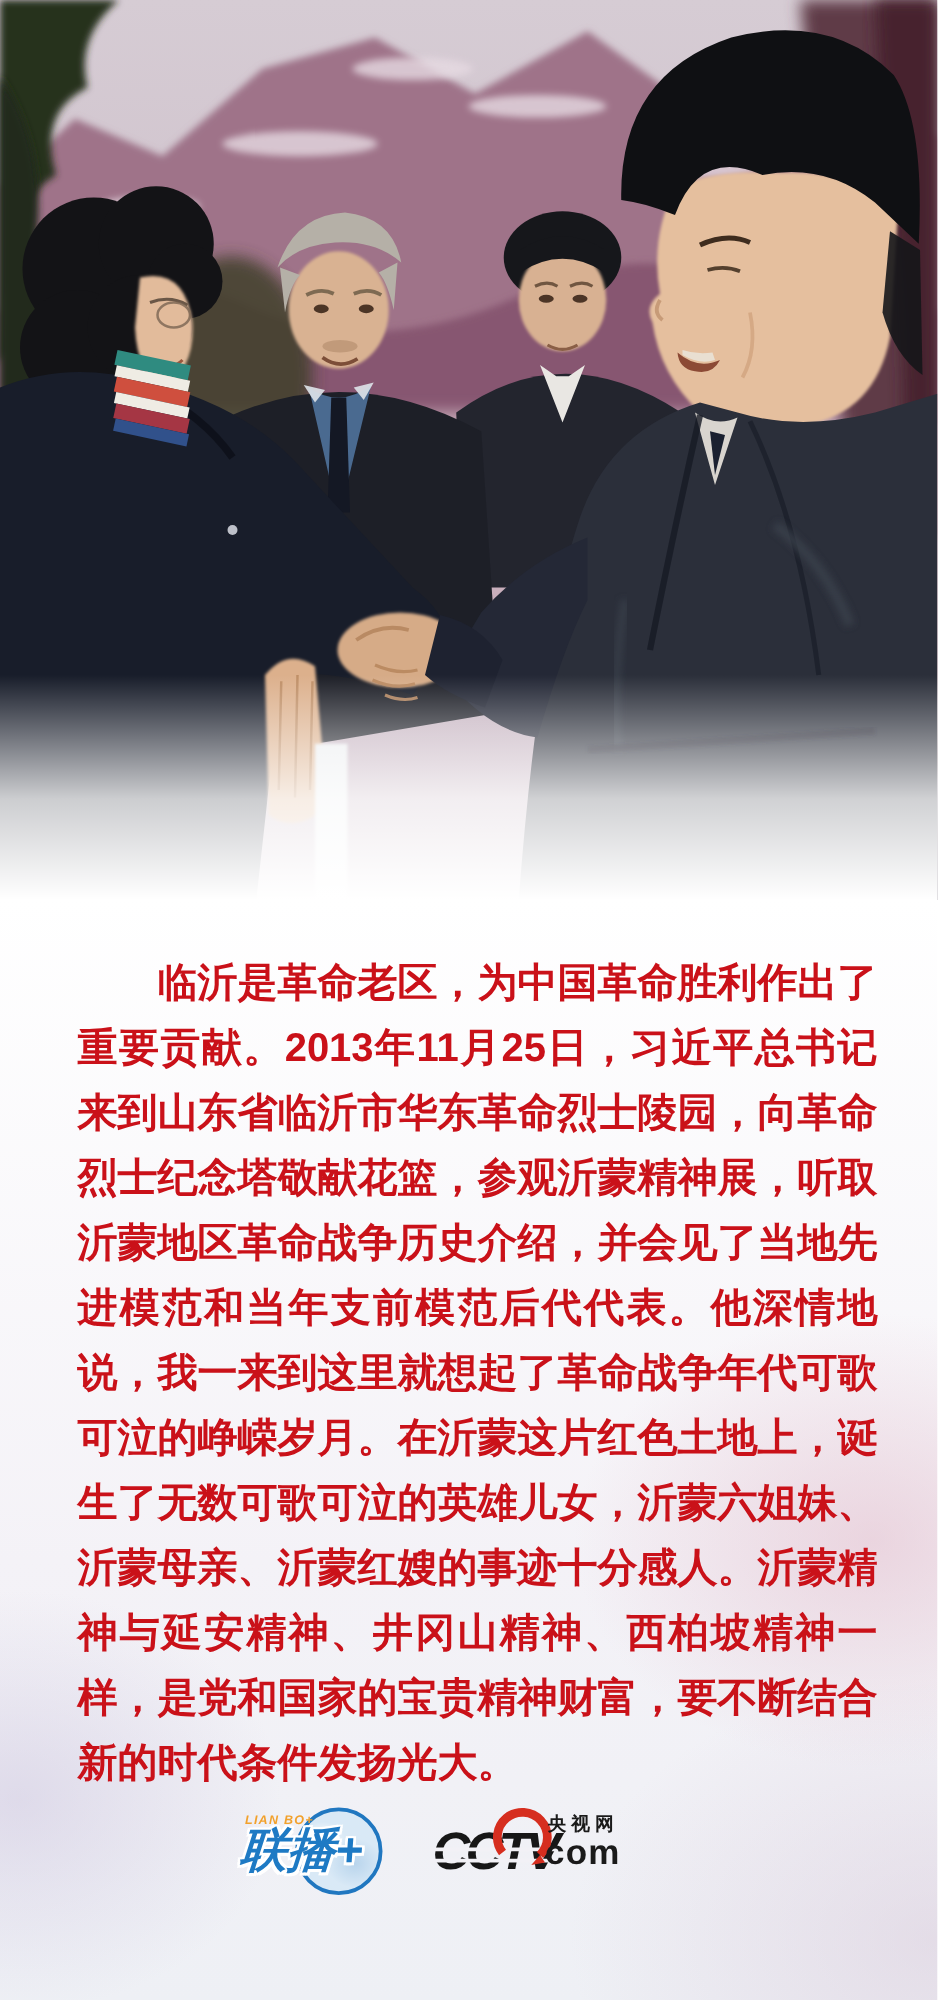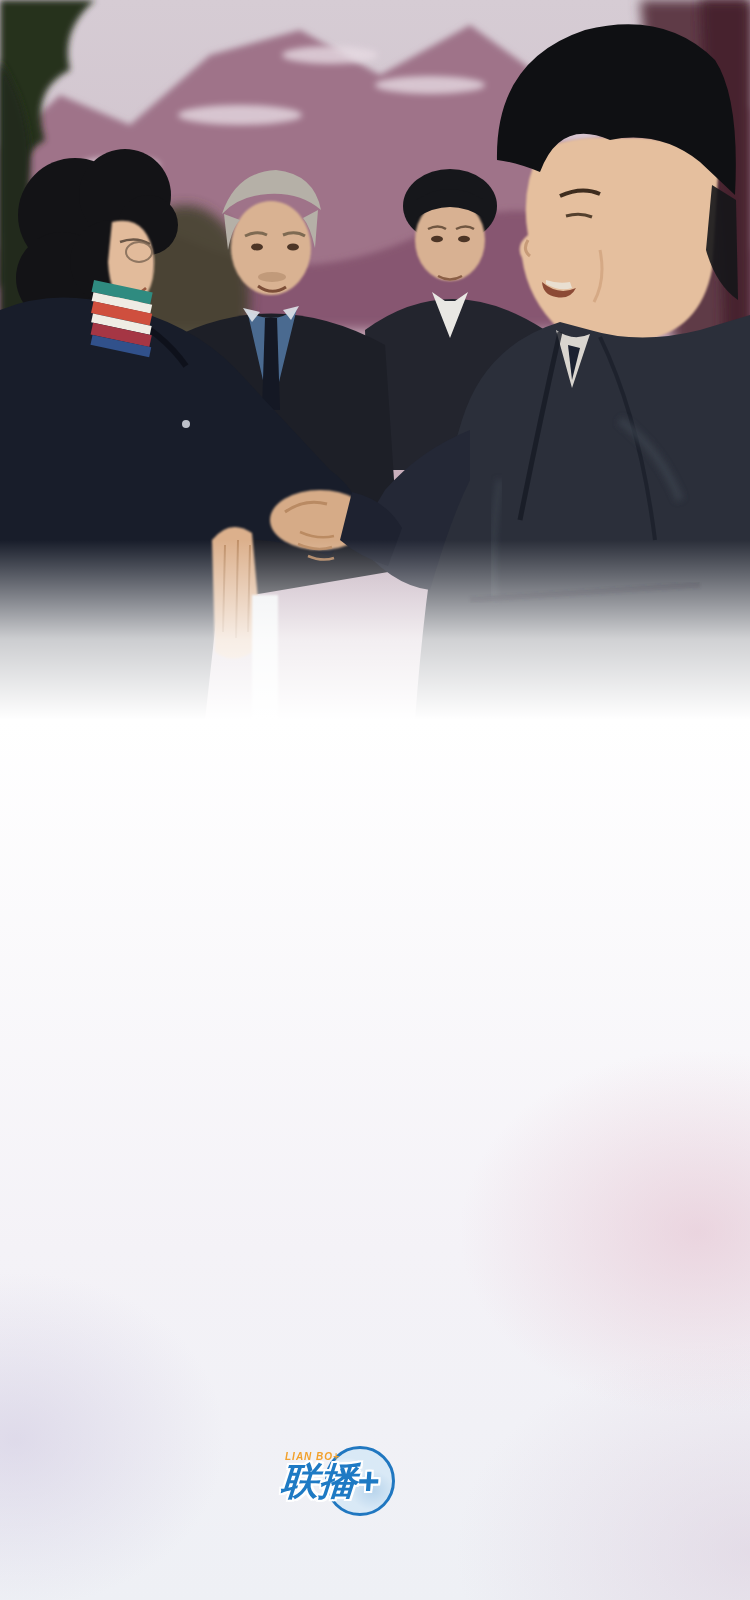--- a/index.html
+++ b/index.html
@@ -223,24 +223,36 @@
           <path d="M298 544 q18 8 34 3"></path>
           <path d="M308 556 q14 6 26 2"></path>
         </g>
         <path d="M352 492 Q386 500 402 528 L388 566 Q358 556 340 540 Z" fill="#1e2230"></path>
       </g>
 
       <rect x="0" y="540" width="750" height="180" fill="url(#fadeW)"></rect>
     </svg>
   </div>
 
+  <p class="article">临沂是革命老区，为中国革命胜利作出了重要贡献。2013年11月25日，习近平总书记来到山东省临沂市华东革命烈士陵园，向革命烈士纪念塔敬献花篮，参观沂蒙精神展，听取沂蒙地区革命战争历史介绍，并会见了当地先进模范和当年支前模范后代代表。他深情地说，我一来到这里就想起了革命战争年代可歌可泣的峥嵘岁月。在沂蒙这片红色土地上，诞生了无数可歌可泣的英雄儿女，沂蒙六姐妹、沂蒙母亲、沂蒙红嫂的事迹十分感人。沂蒙精神与延安精神、井冈山精神、西柏坡精神一样，是党和国家的宝贵精神财富，要不断结合新的时代条件发扬光大。</p>
 
   <div class="footer">
 
     <div class="lb-logo">
       <div class="lb-globe"></div>
       <div class="lb-tagline">LIAN BO+</div>
       <div class="lb-name">联播+</div>
     </div>
 
+    <div class="cctv-logo">
+      <div class="cctv-letters">CCTV</div>
+      <div class="cctv-stripe s1"></div>
+      <div class="cctv-stripe s2"></div>
+      <svg class="cctv-arc" width="54" height="54" viewBox="0 0 54 54">
+        <path d="M10 44 A 20 20 0 1 1 40 46" stroke="#d62e1f" stroke-width="7" fill="none"></path>
+        <path d="M40 46 L33 54 L44 52 Z" fill="#d62e1f"></path>
+      </svg>
+      <div class="cctv-site">央视网</div>
+      <div class="cctv-com">com</div>
+    </div>
 
   </div>
 </div>
 
 </body></html>

